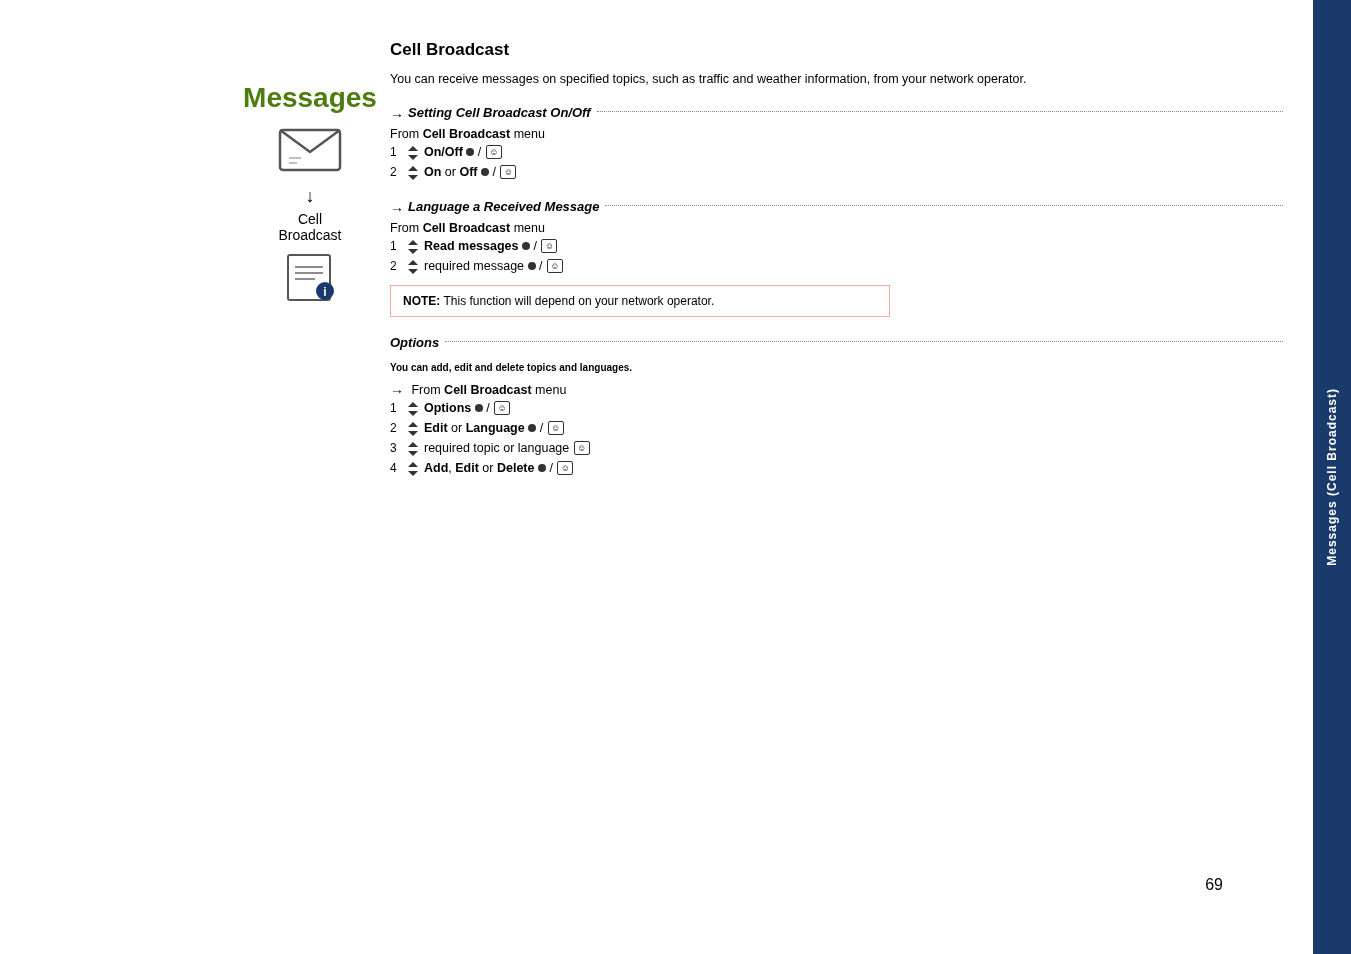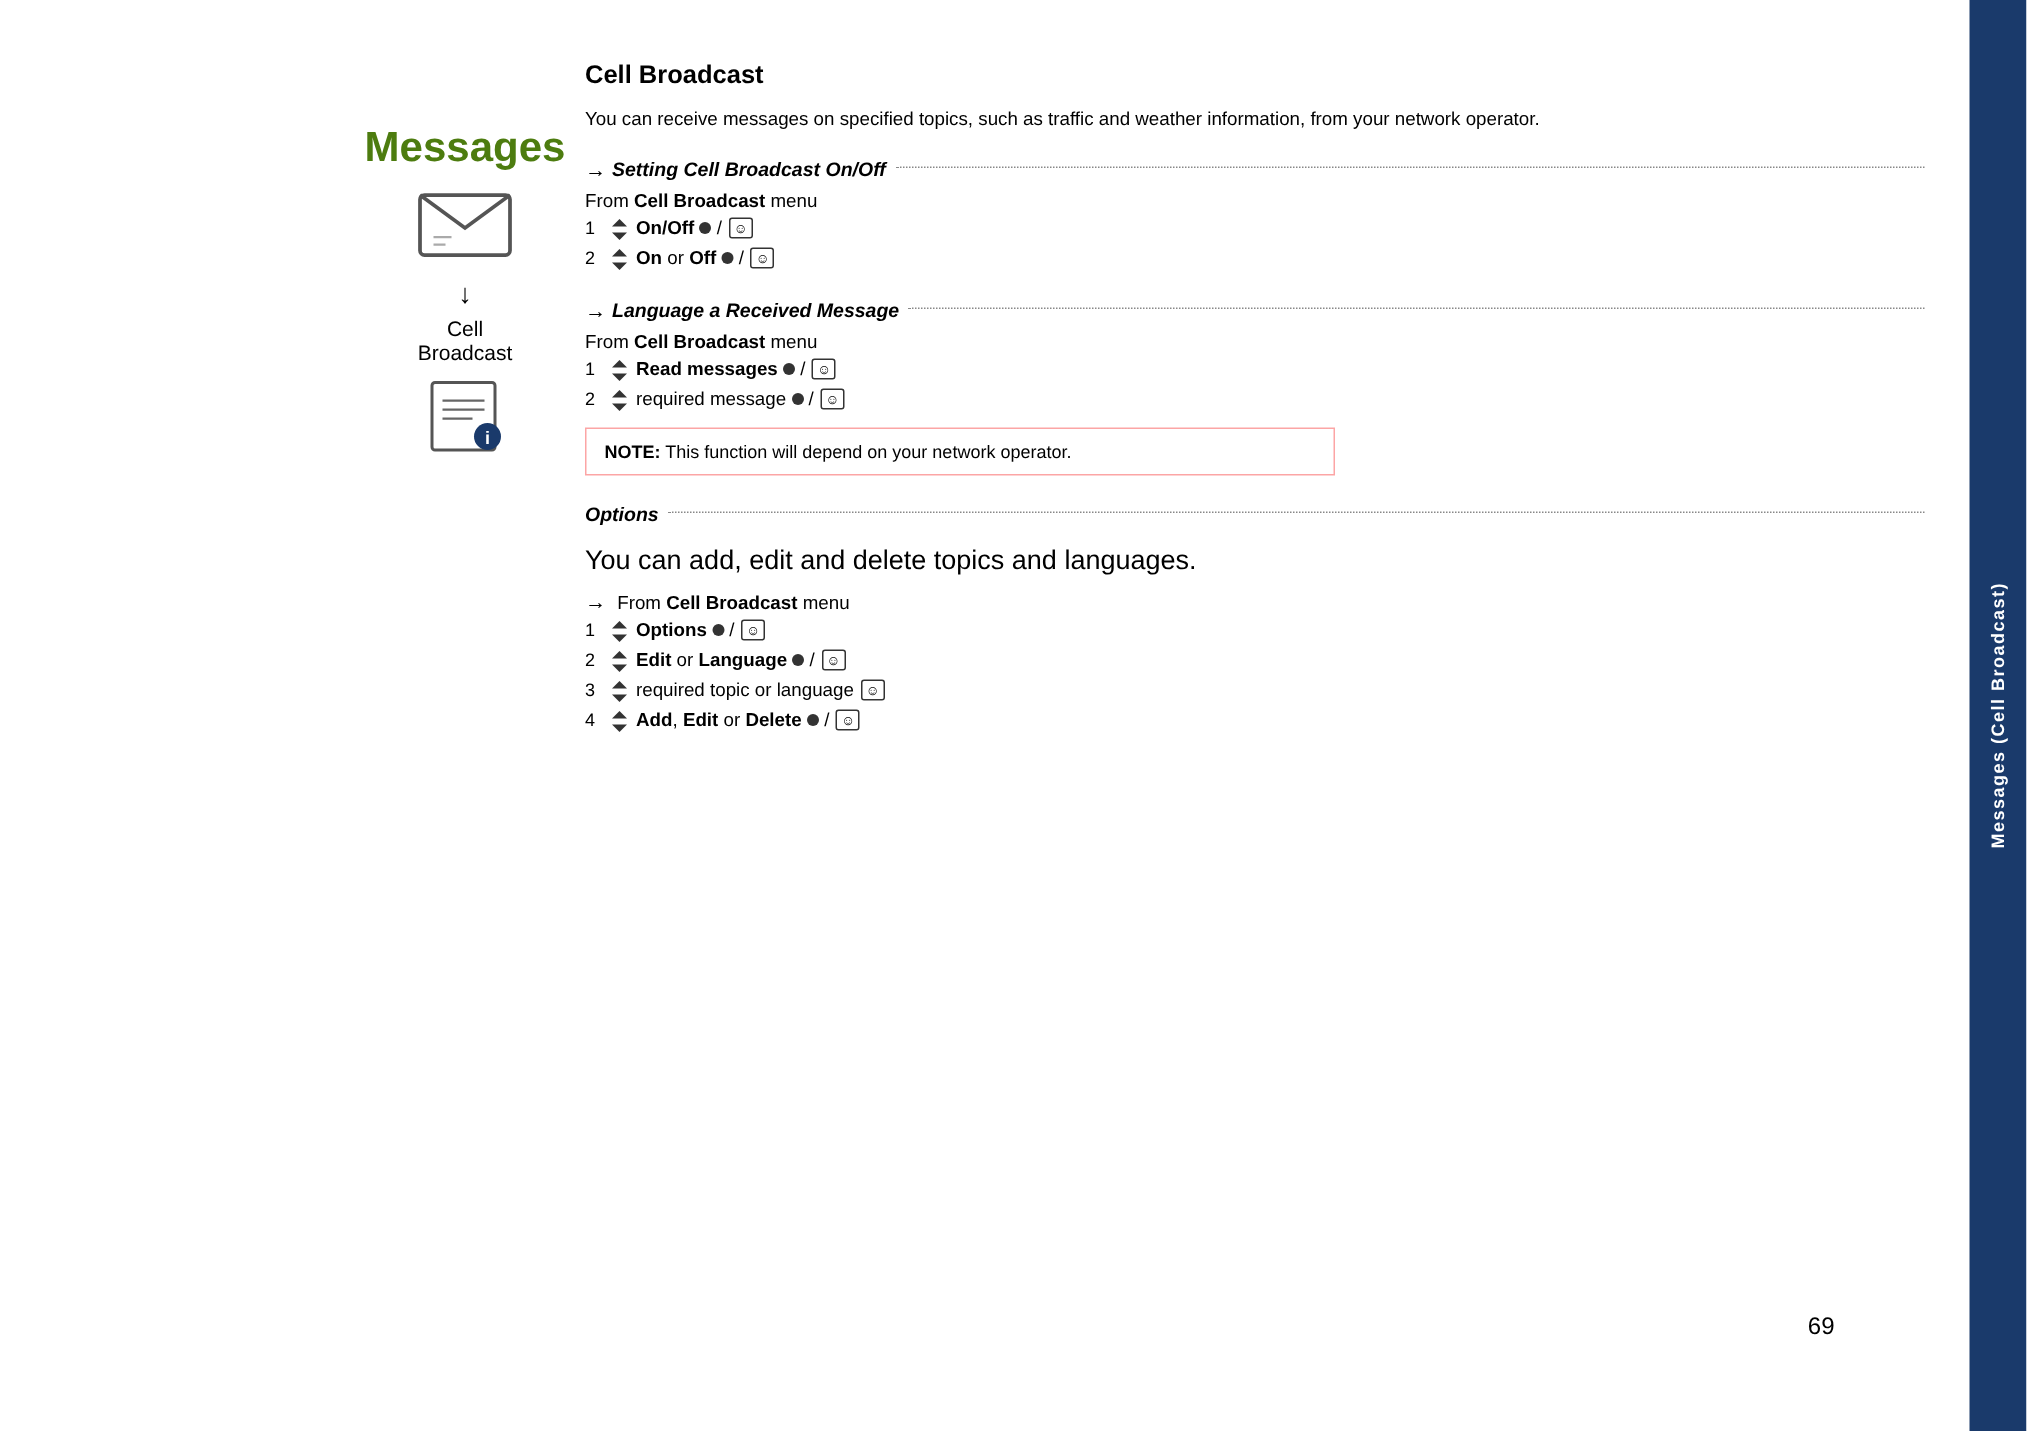--- a/index.html
+++ b/index.html
@@ -325,21 +325,21 @@
             <span class="note-label">NOTE:</span>
             <span> This function will depend on your network operator.</span>
           </div>
         </div>
 
         <div class="subsection">
           <div class="subsection-header">
             <span class="subsection-title"><em><strong>Options</strong></em></span>
             <span class="dotted-line"></span>
           </div>
-          <div class="description" style="margin-bottom:6px; font-size:18px;">You can add, edit and delete topics and languages.</div>
+          <div class="description" style="margin-bottom:6px; font-size:10px;font-weight:bold;">You can add, edit and delete topics and languages.</div>
           <div class="from-menu">
             <span class="connector-arrow">→</span>
             From <strong>Cell Broadcast</strong> menu
           </div>
           <div class="step-row">
             <span class="step-row-num">1</span>
             <svg class="updown-svg" viewBox="0 0 14 16">
               <polygon points="7,1 12,6 2,6" fill="#333"></polygon>
               <polygon points="7,15 12,10 2,10" fill="#333"></polygon>
             </svg>

